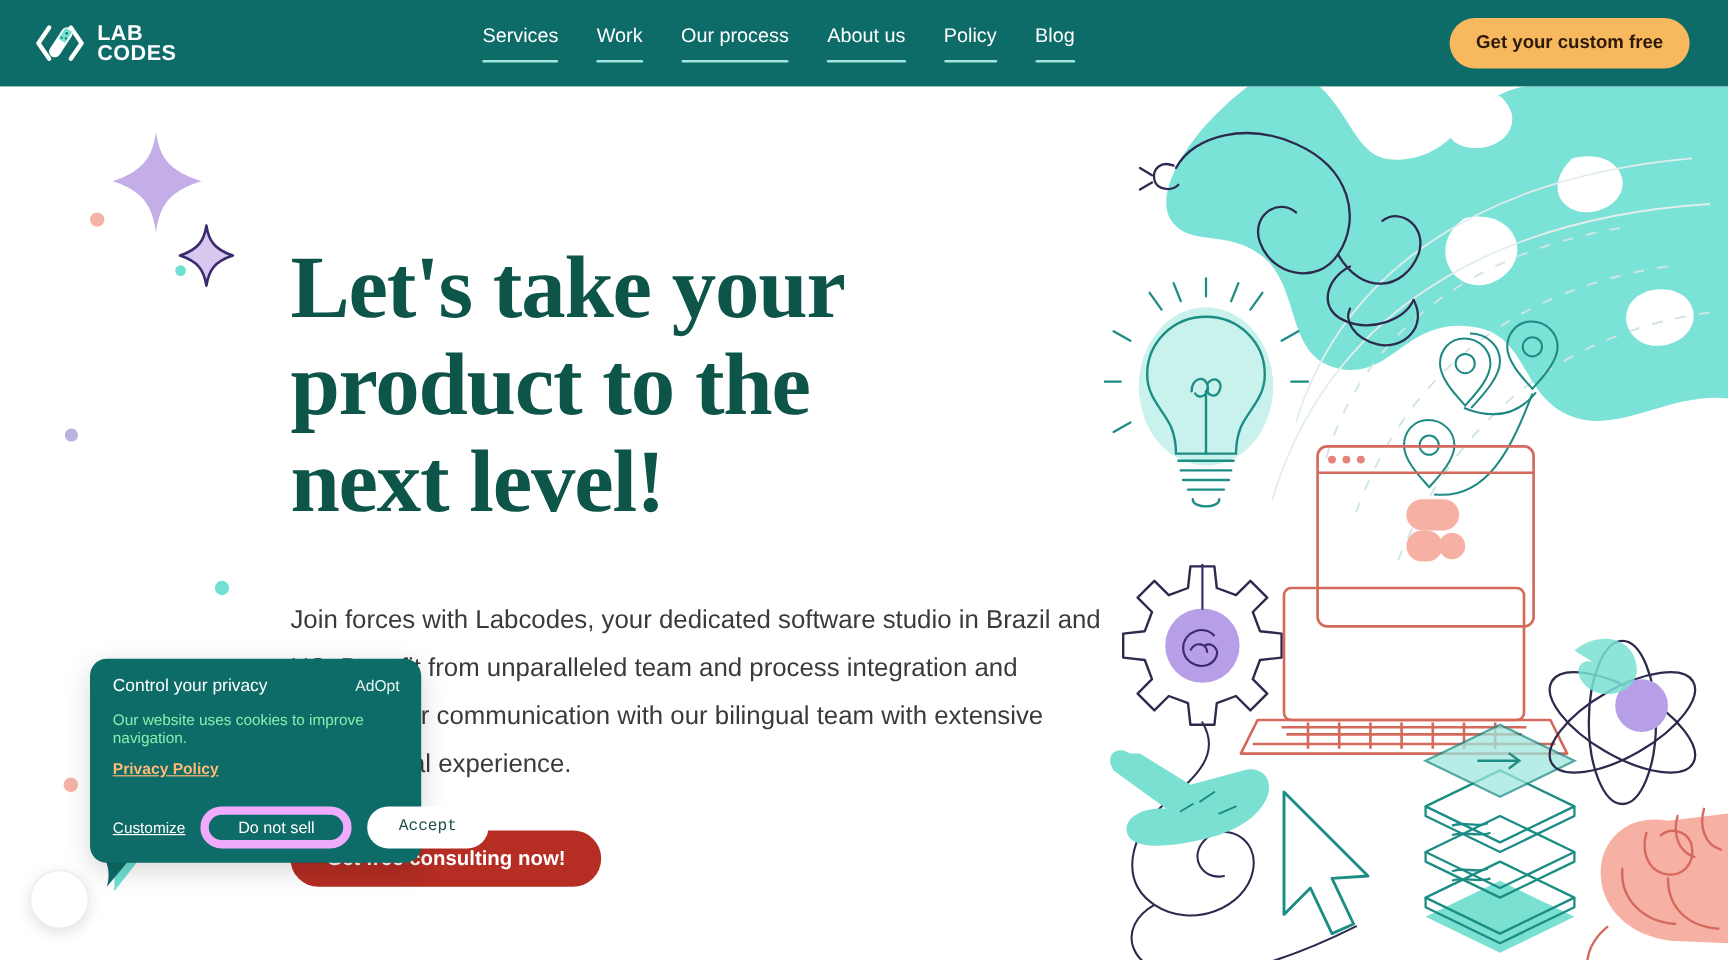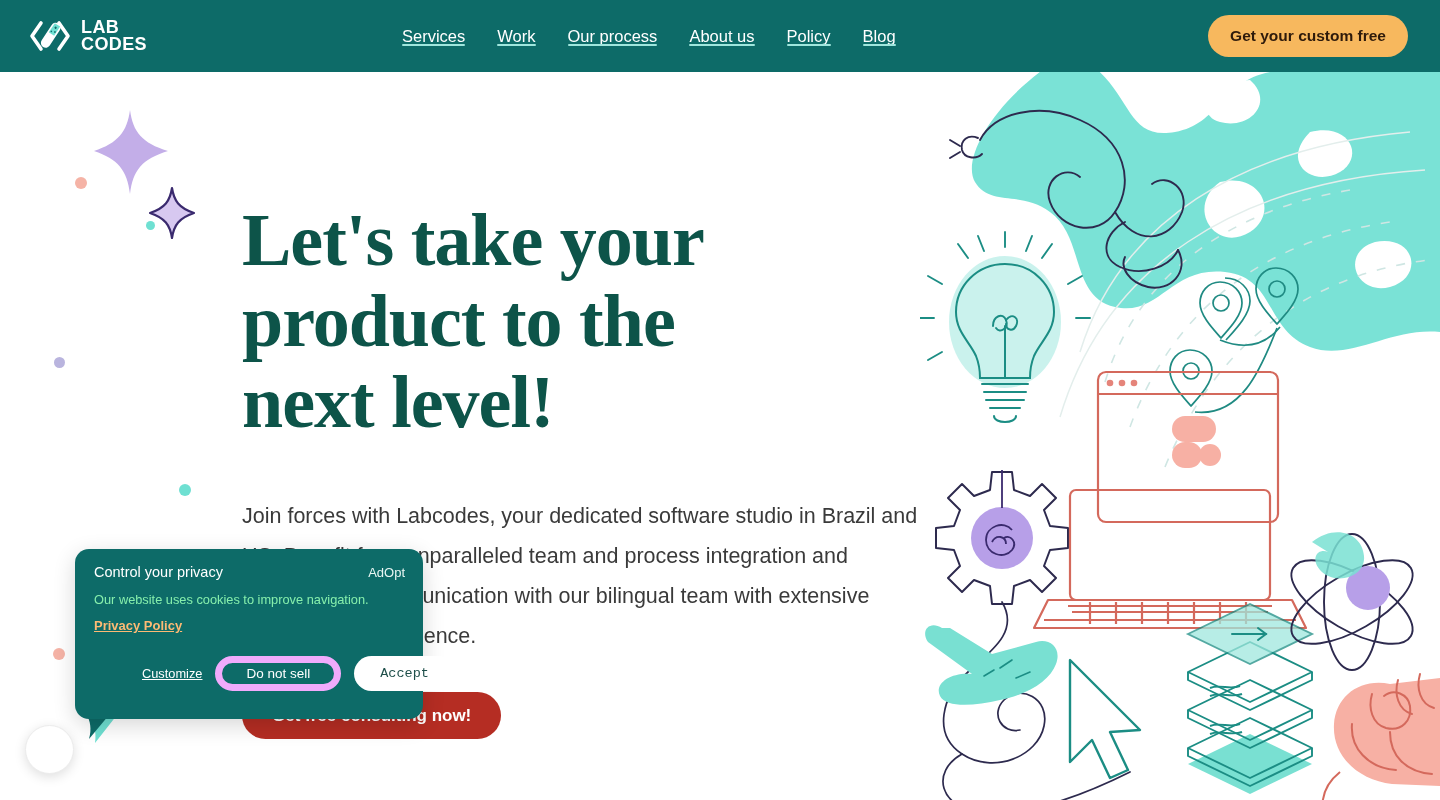--- a/index.html
+++ b/index.html
@@ -24,21 +24,21 @@
   .logo-mark { width: 44px; height: 40px; display: block; }
   .logo-word {
     color: #ffffff; font-weight: bold; font-size: 18px;
     line-height: 17px; letter-spacing: 0.4px;
   }
   .logo-word span { display: block; }
 
   .nav { display: flex; align-items: center; gap: 32px; margin-left: 255px; }
   .nav-item {
     position: relative; color: #ffffff; font-size: 16.5px;
-    cursor: pointer; white-space: nowrap;
+    cursor: pointer; padding-bottom: 12px; white-space: nowrap;
   }
   .nav-item::after {
     content: ""; position: absolute; left: 0; right: 0; bottom: 0;
     height: 2px; background: #9fe6dd; border-radius: 2px;
   }
 
   .cta-header {
     position: absolute; right: 32px; top: 15px;
     height: 42px; padding: 0 22px;
     background: #f7b85e; color: #2e1a0b;
@@ -79,21 +79,21 @@
   
   .illustration {
     position: absolute; right: 0; top: 72px;
     width: 520px; height: 728px;
     z-index: 3; pointer-events: none;
   }
 
   
   .cookie {
     position: absolute; left: 75px; top: 549px;
-    width: 348px; height: 170px;
+    width: 276px; height: 170px;
     background: #0d6b68; border-radius: 14px;
     z-index: 60;
     box-shadow: 0 6px 22px rgba(0,0,0,0.16);
     color: #ffffff;
   }
   .cookie-tail {
     position: absolute; left: 12px; bottom: -22px;
     width: 34px; height: 30px; z-index: 59;
   }
   .cookie-row1 {
@@ -104,21 +104,20 @@
   .cookie-brand { font-size: 13px; color: #e9f7f4; cursor: pointer; }
   .cookie-desc { padding: 12px 19px 0 19px; font-size: 12.8px; color: #86efac; }
   .cookie-policy {
     display: inline-block; margin: 11px 0 0 19px;
     font-size: 13px; font-weight: bold; color: #fdba74;
     text-decoration: underline; cursor: pointer;
   }
   .cookie-actions {
     display: flex; align-items: center; gap: 13px;
     padding: 22px 0 0 19px;
-    margin-left: 48px;
   }
   .cookie-link {
     font-size: 12.8px; color: #ffffff;
     text-decoration: underline; cursor: pointer;
   }
   .btn-outline {
     height: 35px; padding: 0 24px;
     background: transparent; color: #ffffff;
     border: 7px solid #f0abfc; border-radius: 18px;
     font-size: 13.5px; font-family: Liberation Sans, sans-serif;

